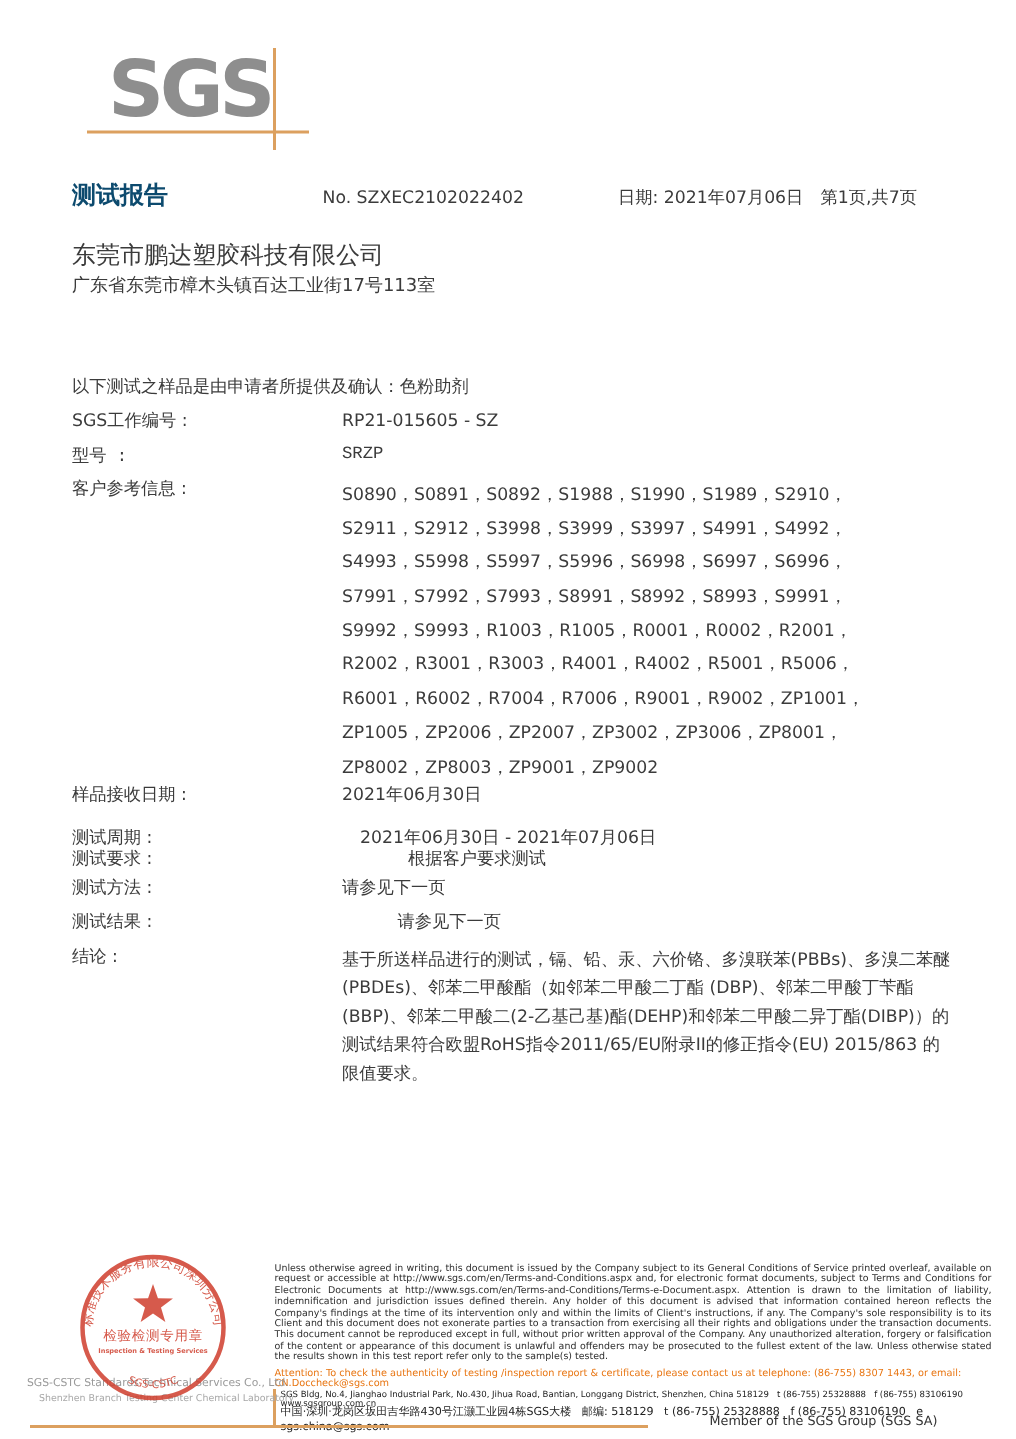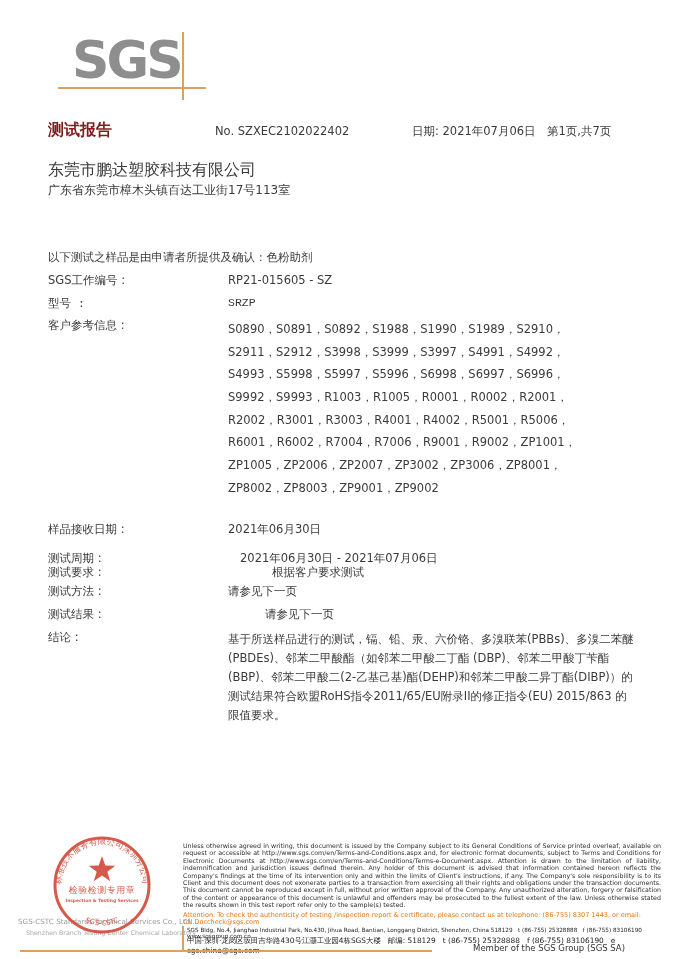--- a/index.html
+++ b/index.html
@@ -6,21 +6,21 @@
   .page{position:relative;width:677px;height:959px;background:#ffffff;overflow:hidden;
         font-family:"DejaVu Sans","Liberation Sans",sans-serif;color:#3b3b3b;}
 
   
   .logo-text{position:absolute;left:72px;top:34px;font-size:52px;line-height:52px;
              font-weight:bold;color:#8e8e8e;letter-spacing:-3px;}
   .logo-hline{position:absolute;left:58px;top:87px;width:148px;height:2px;background:#dca05f;}
   .logo-vline{position:absolute;left:182px;top:32px;width:2px;height:68px;background:#dca05f;}
 
   
-  .rpt-title{position:absolute;left:48px;top:120px;font-size:16px;font-weight:bold;color:#7f1d1d;}
+  .rpt-title{position:absolute;left:48px;top:120px;font-size:16px;font-weight:bold;color:#0c4a6e;}
   .rpt-no{position:absolute;left:215px;top:124px;font-size:11.5px;}
   .rpt-date{position:absolute;left:412px;top:124px;font-size:11.5px;}
   .rpt-pages{position:absolute;left:547px;top:124px;font-size:11.5px;}
 
   .company-name{position:absolute;left:48px;top:160px;font-size:16px;}
   .company-addr{position:absolute;left:48px;top:182px;font-size:12px;}
 
   .statement{position:absolute;left:48px;top:250px;font-size:11.5px;}
 
   
@@ -74,20 +74,21 @@
     <span class="lb">型号 :</span>
     <span class="vl">SRZP</span>
   </div>
 
   <div class="fr" style="top:318px;">
     <span class="lb">客户参考信息 :</span>
     <div>
       <div class="ref-line">S0890，S0891，S0892，S1988，S1990，S1989，S2910，</div>
       <div class="ref-line">S2911，S2912，S3998，S3999，S3997，S4991，S4992，</div>
       <div class="ref-line">S4993，S5998，S5997，S5996，S6998，S6997，S6996，</div>
+      <div class="ref-line">S7991，S7992，S7993，S8991，S8992，S8993，S9991，</div>
       <div class="ref-line">S9992，S9993，R1003，R1005，R0001，R0002，R2001，</div>
       <div class="ref-line">R2002，R3001，R3003，R4001，R4002，R5001，R5006，</div>
       <div class="ref-line">R6001，R6002，R7004，R7006，R9001，R9002，ZP1001，</div>
       <div class="ref-line">ZP1005，ZP2006，ZP2007，ZP3002，ZP3006，ZP8001，</div>
       <div class="ref-line">ZP8002，ZP8003，ZP9001，ZP9002</div>
     </div>
   </div>
 
   <div class="fr" style="top:522px;">
     <span class="lb">样品接收日期 :</span>

